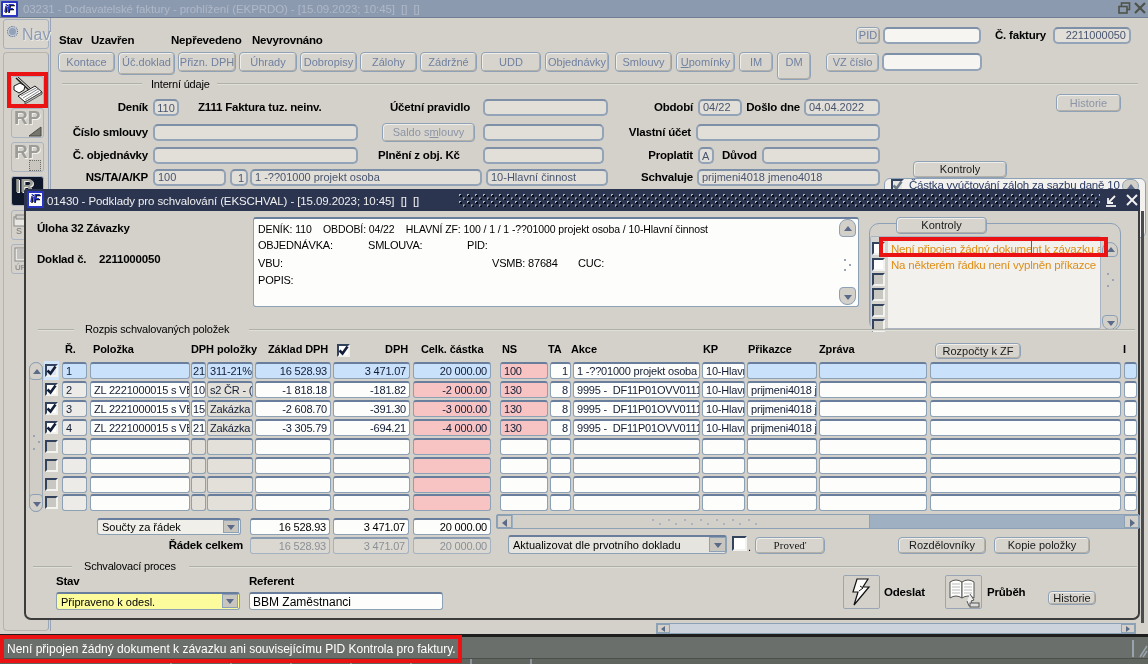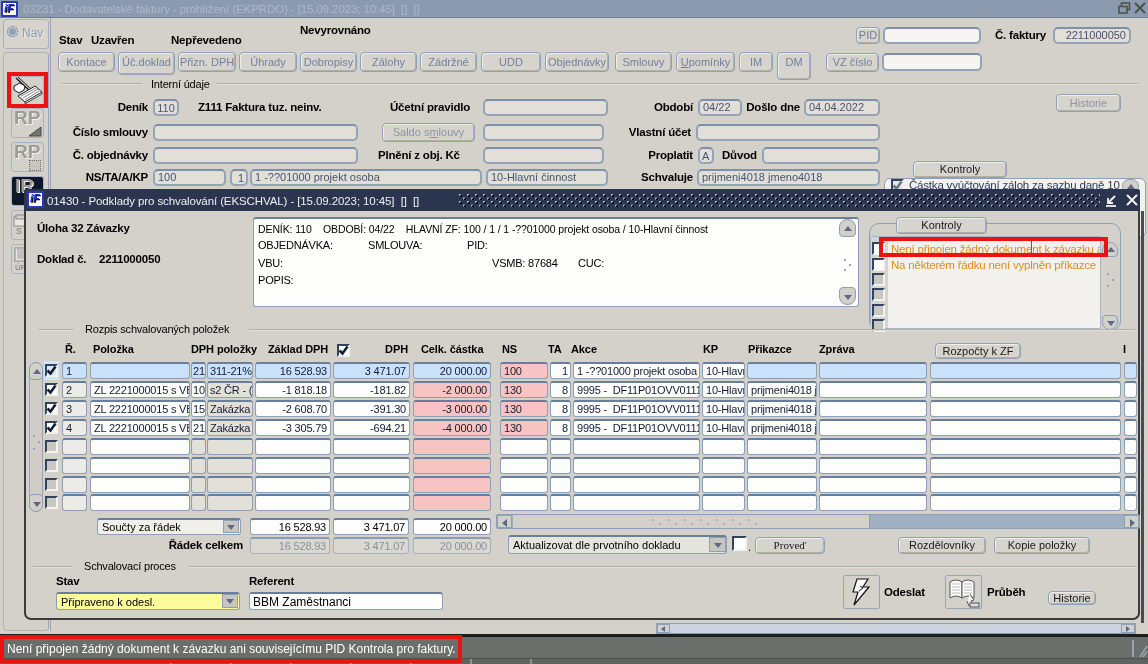--- a/index.html
+++ b/index.html
@@ -45,21 +45,21 @@
       <line x1="11" y1="1" x2="1" y2="11"></line>
     </g>
   </svg>
 
 <div class="a" style="left:0;top:18px;width:51px;height:613px;background:#d4d1ca;"></div>
 <div class="a" style="left:50px;top:18px;width:1px;height:613px;background:#99a5b6;"></div>
 <div class="a" style="left:3px;top:19px;width:46px;height:30px;background:#d7d4cd;border:1px solid #a6b0bf;border-radius:3px;">
   <div class="a" style="left:3px;top:6px;width:11px;height:11px;border:1px dotted #5a6a84;border-radius:50%;background:#c4cbd6;">
       <div class="a" style="left:1px;top:1px;width:7px;height:7px;background:#93a2b8;border-radius:50%;"></div>
     </div>
-  <div class="a" style="left:18px;top:6px;font-size:12px;color:#8d9cb4;text-shadow:1px 1px 0 #eceae5;">Nav</div>
+  <div class="a" style="left:18px;top:6px;font-size:16px;color:#8d9cb4;text-shadow:1px 1px 0 #eceae5;">Nav</div>
 </div>
 <div class="a" style="left:3px;top:52px;width:46px;height:579px;border:1px solid #b8b4ac;border-right:1px solid #9aa6b6;border-radius:4px;"></div>
 <div class="a" style="left:11px;top:76px;width:33px;height:30px;background:#d4d1ca;border:1px solid #a9b3c2;border-radius:3px;overflow:hidden;">
     <svg width="32" height="29" style="position:absolute;left:0;top:0;">
       <g fill="none" stroke="#1a1a1a" stroke-width="1">
 <path d="M4,1 L18,14" stroke-width="1.4"></path>
         <path d="M6,0 L19,12"></path>
 <path d="M2,9 L8,6 L13,9 L12,13 L7,16 L2,13 Z" fill="#fdfdfd"></path>
 <path d="M6,19 L23,9 L30,15 L13,25 Z" fill="#fdfdfd"></path>
 <path d="M9,19 L24,11 M11,21 L26,12 M13,23 L27,14" stroke="#666" stroke-width="0.8"></path>
@@ -91,21 +91,21 @@
     <svg width="20" height="24" style="position:absolute;left:2px;top:2px;">
       <rect x="1" y="1" width="12" height="13" fill="#e8e7e3" stroke="#888"></rect>
       <path d="M3,3h8M3,5h8M3,7h8M3,9h8M3,11h8" stroke="#999"></path>
       <text x="1" y="23" font-size="8" fill="#777">ÚR</text>
     </svg>
   </div>
 <div class="a" style="left:7px;top:72px;width:41px;height:36px;border:4px solid #ea1212;"></div>
 <div class="lbl" style="left:59px;top:34px;">Stav</div>
 <div class="lbl" style="left:91px;top:34px;">Uzavřen</div>
 <div class="lbl" style="left:171px;top:34px;">Nepřevedeno</div>
-<div class="lbl" style="left:252px;top:24px;margin-left:48px;">Nevyrovnáno</div>
+<div class="lbl" style="left:252px;top:34px;">Nevyrovnáno</div>
 <div class="btn" style="left:58px;top:52px;width:57px;height:20px;line-height:18px;">Kontace</div>
 <div class="btn" style="left:118px;top:52px;width:57px;height:23px;line-height:18px;">Úč.doklad</div>
 <div class="btn" style="left:178px;top:52px;width:58px;height:20px;line-height:18px;">Přizn. DPH</div>
 <div class="btn" style="left:239px;top:52px;width:58px;height:20px;line-height:18px;">Úhrady</div>
 <div class="btn" style="left:300px;top:52px;width:57px;height:20px;line-height:18px;">Dobropisy</div>
 <div class="btn" style="left:360px;top:52px;width:57px;height:20px;line-height:18px;">Zálohy</div>
 <div class="btn" style="left:420px;top:52px;width:57px;height:20px;line-height:18px;">Zádržné</div>
 <div class="btn" style="left:481px;top:52px;width:60px;height:20px;line-height:18px;">UDD</div>
 <div class="btn" style="left:545px;top:52px;width:64px;height:20px;line-height:18px;">Objednávky</div>
 <div class="btn" style="left:615px;top:52px;width:57px;height:20px;line-height:18px;">Smlouvy</div>

